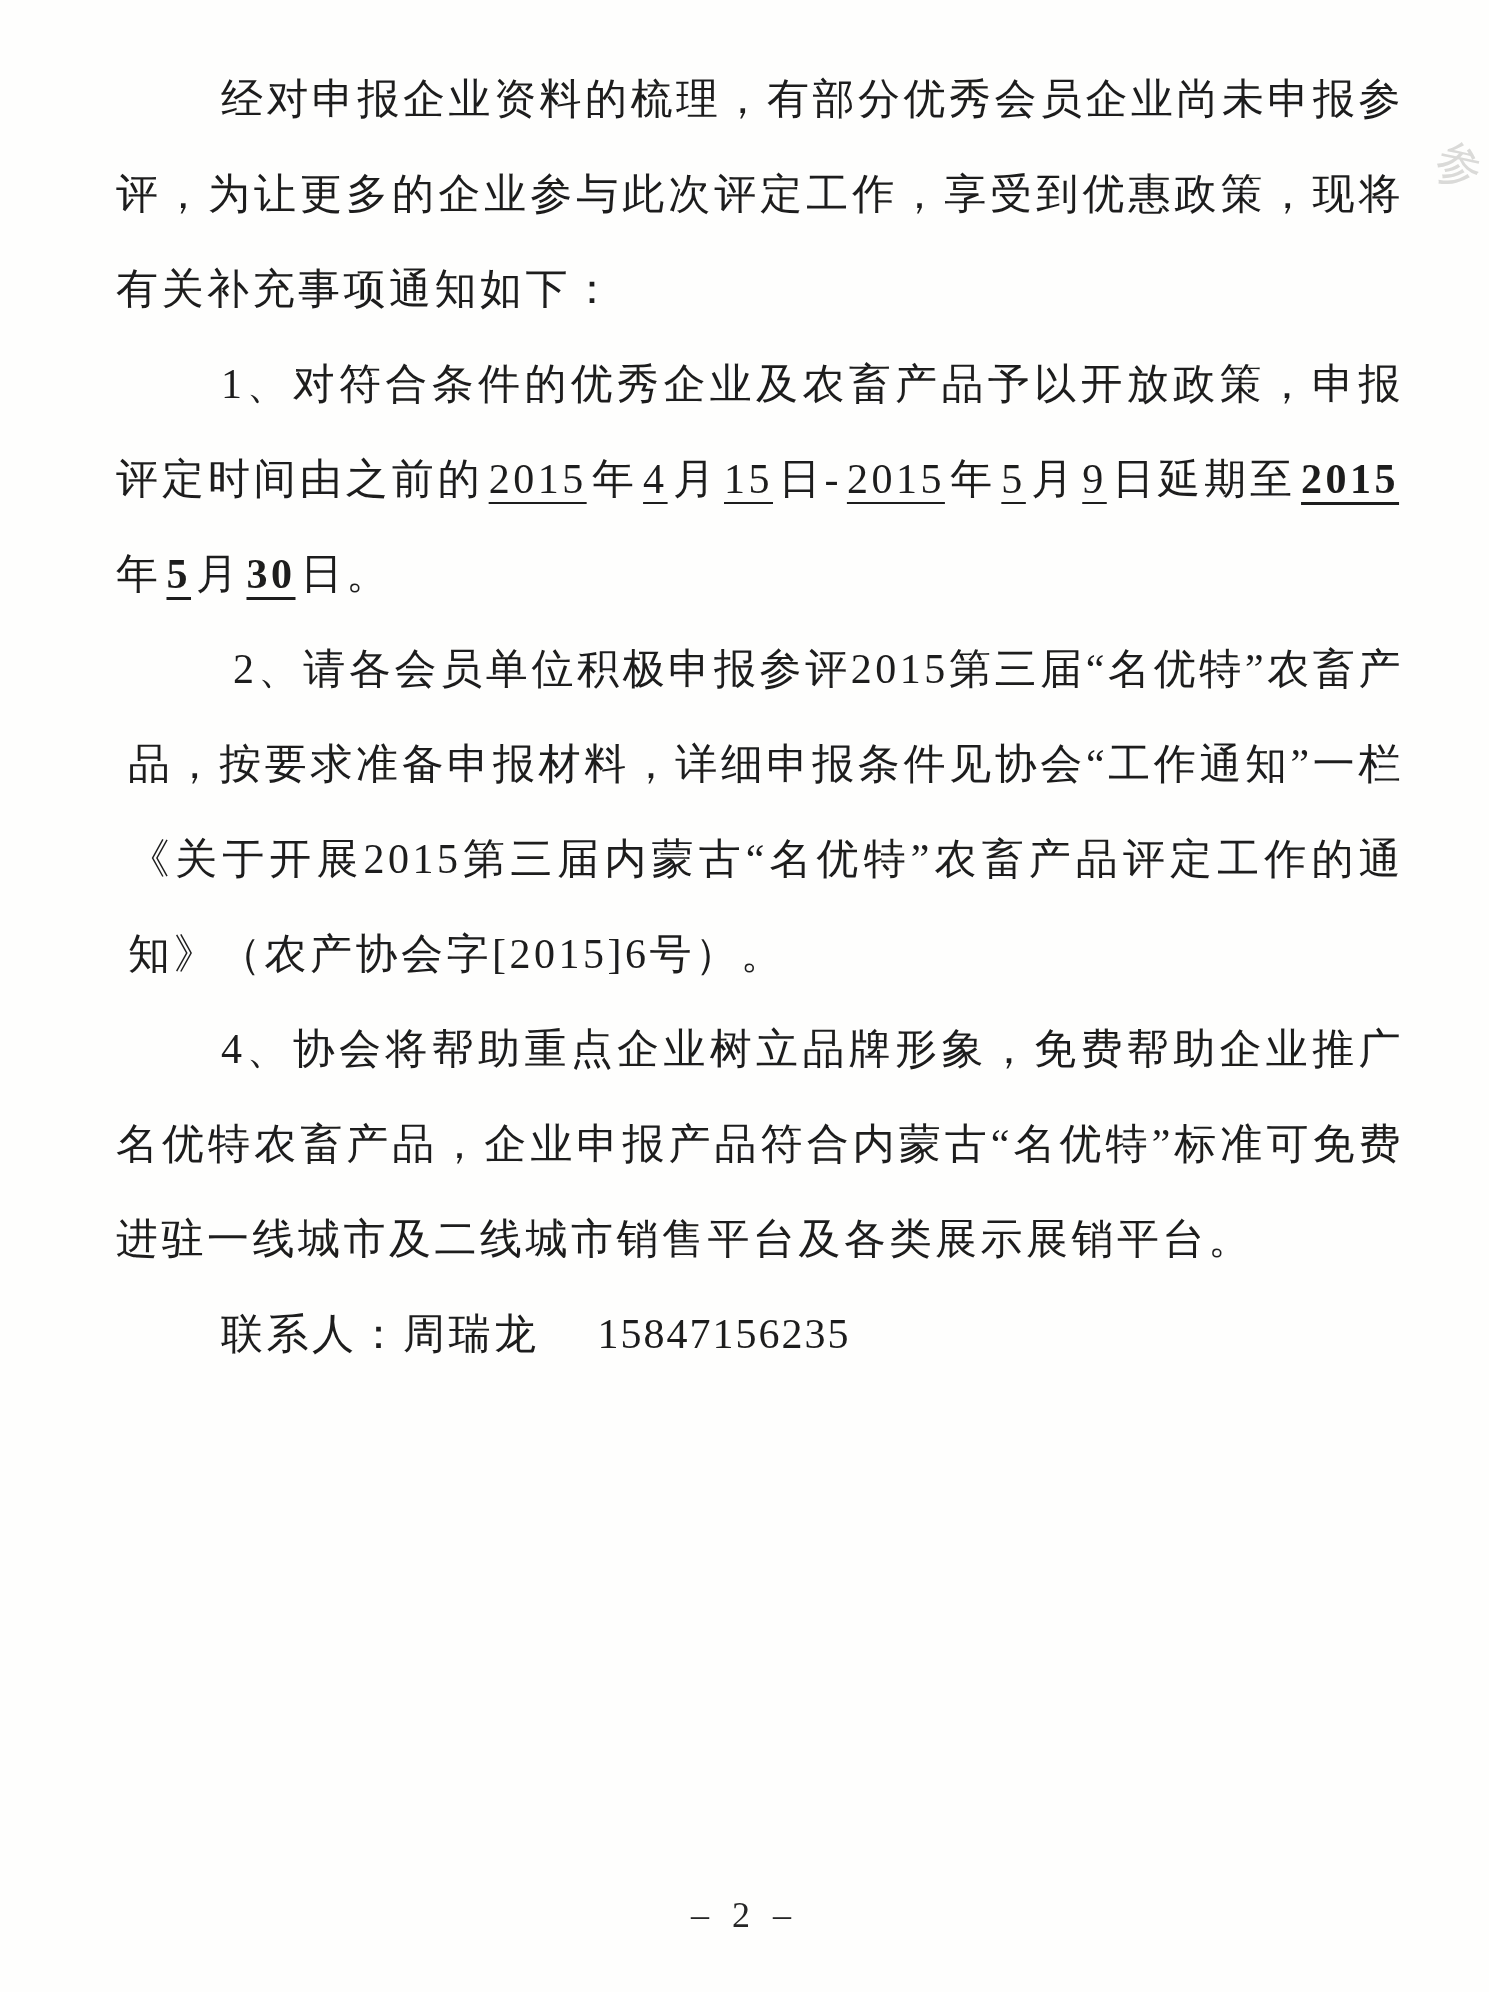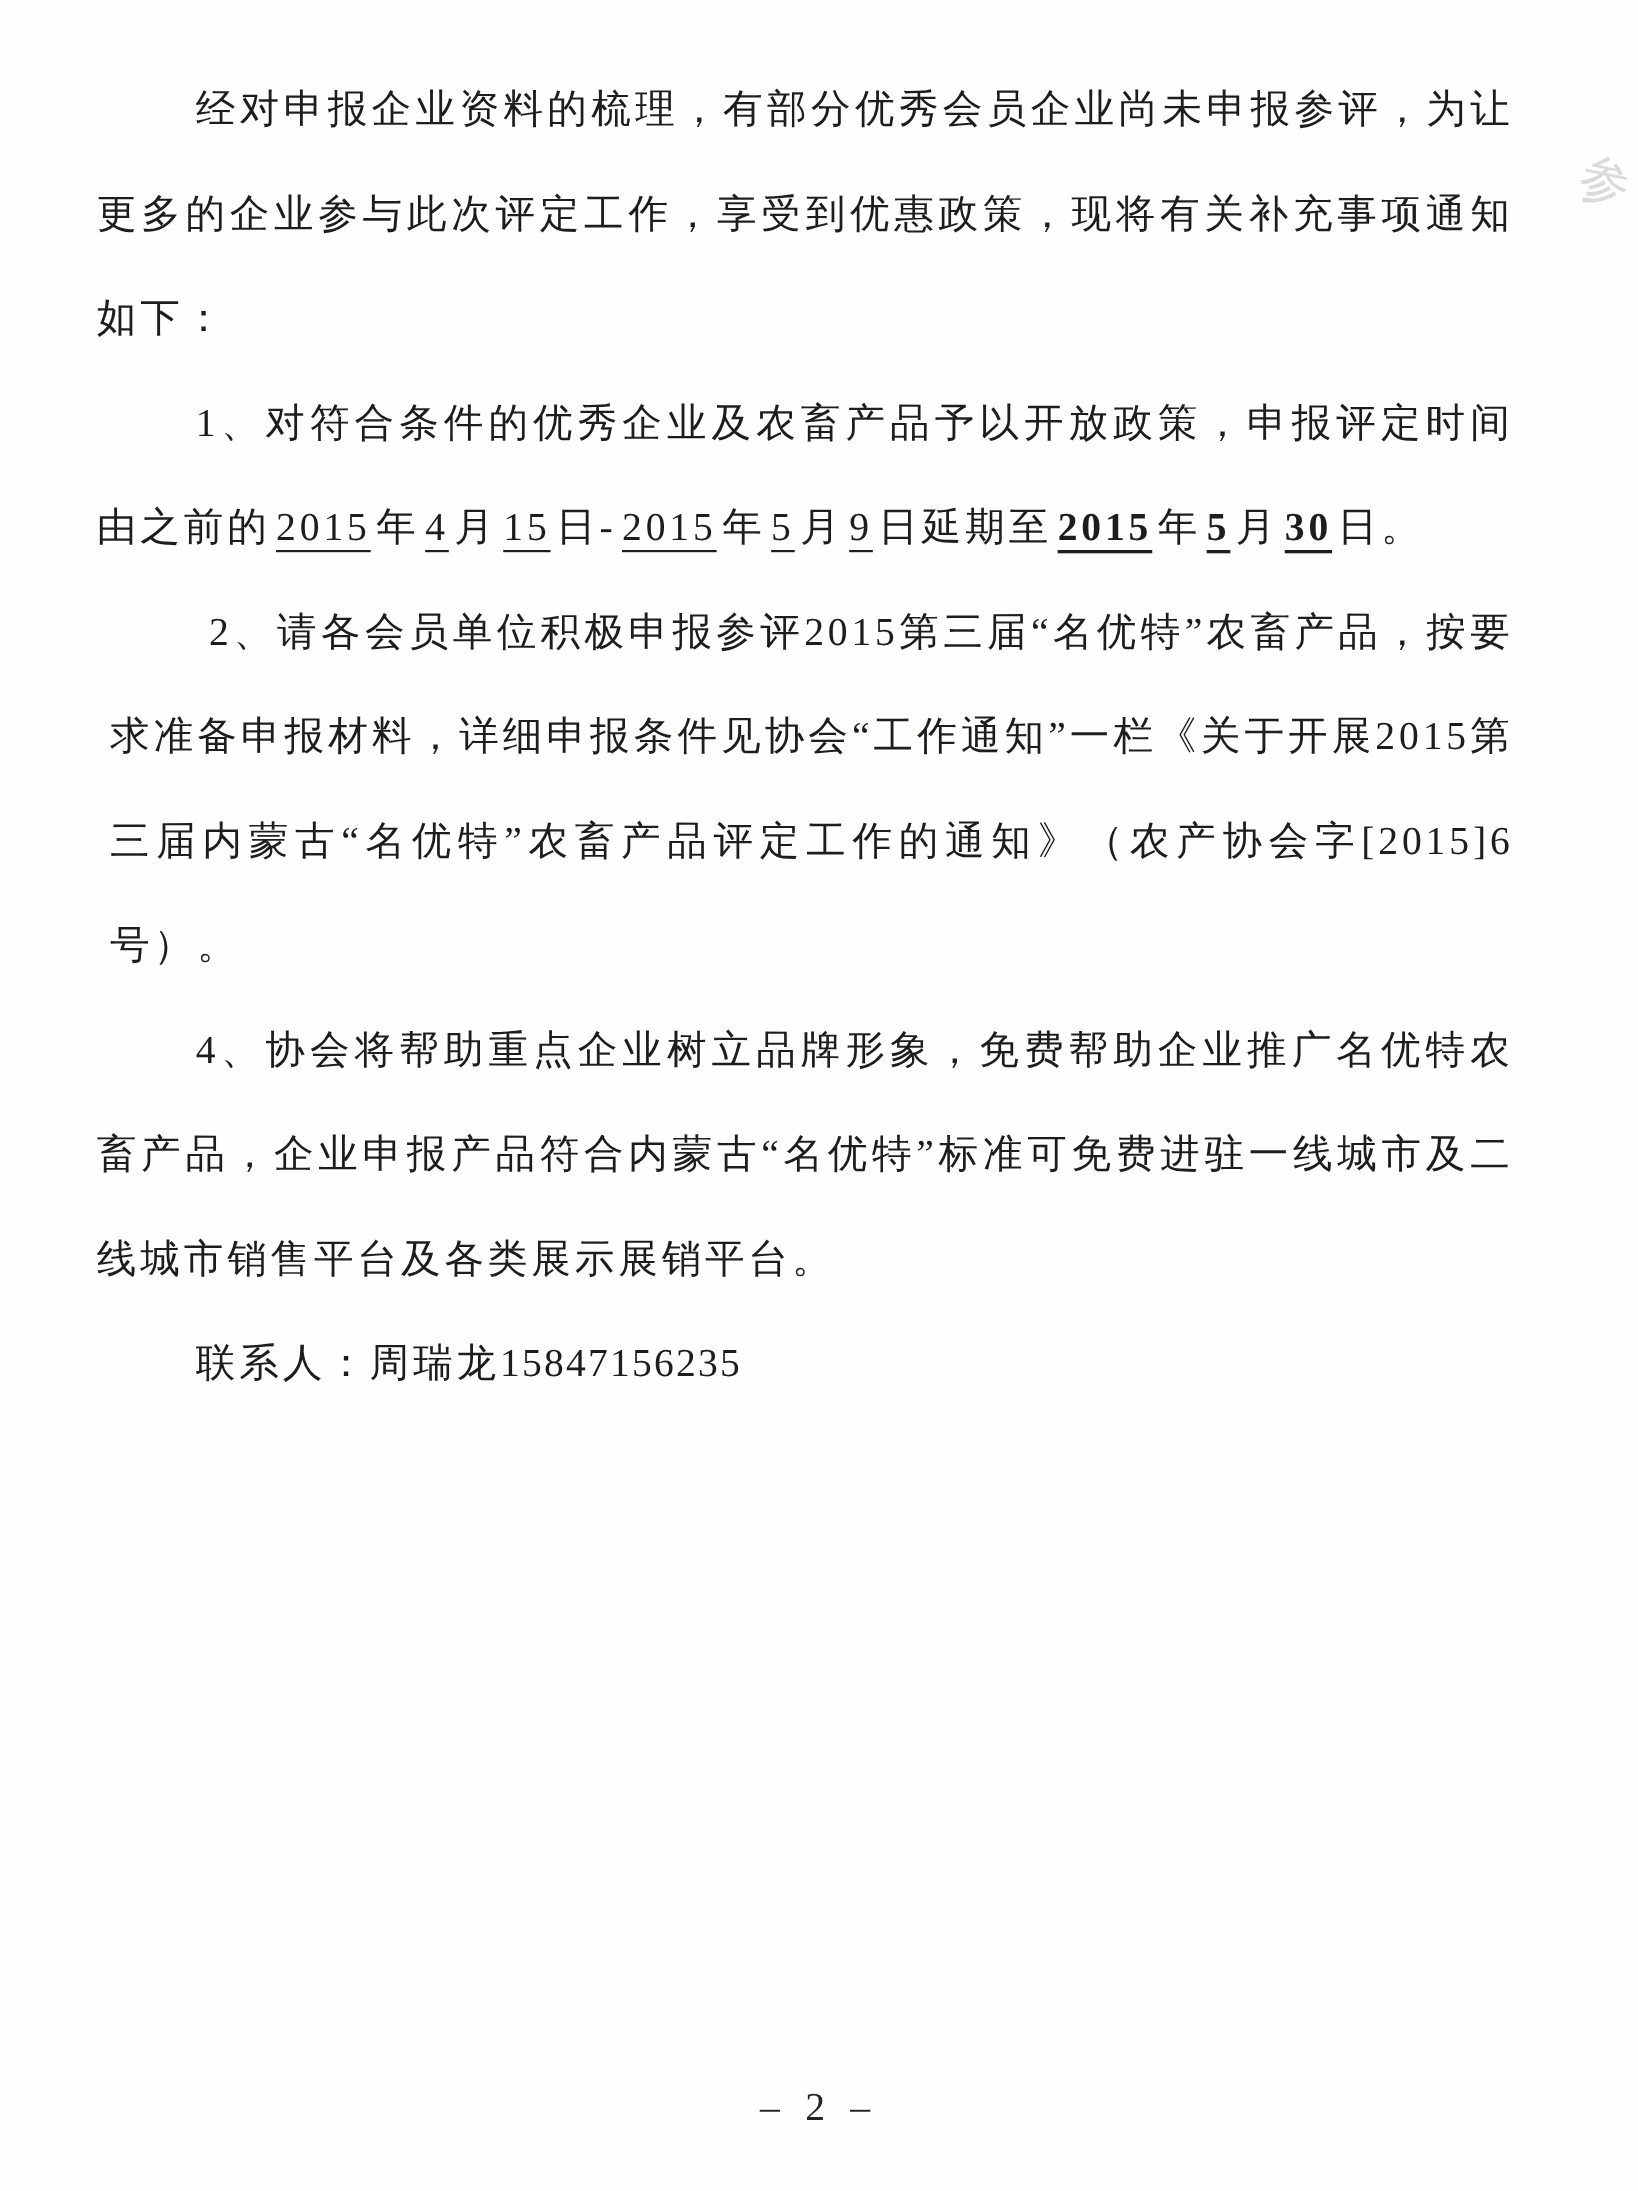--- a/index.html
+++ b/index.html
@@ -6,34 +6,34 @@
   .page {
     position:relative;
     width:1489px; height:1992px;
     background:#fefefd;
     font-family:"Liberation Serif","DejaVu Serif",serif;
     color:#1d1d1d;
     overflow:hidden;
   }
   .content {
     position:absolute;
-    left:88px; top:52px;
+    left:116px; top:52px;
     width:1288px;
-    font-size:36px;
+    font-size:42px;
     line-height:95px;
     letter-spacing:3.5px;
     text-align:justify;
   }
   .content p { margin:0; text-indent:2.5em; }
   .content p.shift { padding-left:12px; }
   .u  { text-decoration:underline; text-underline-offset:9px; text-decoration-thickness:2px; }
   .b  { font-weight:normal; }
   .bu { font-weight:bold; text-decoration:underline; text-underline-offset:9px; text-decoration-thickness:2.5px; }
   .num { margin:0 5px; }
-  .phone { letter-spacing:2px; }
+  .phone { margin-left:58px; letter-spacing:2px; }
   .footer {
     position:absolute;
     left:0; right:0; top:1894px;
     text-align:center;
     font-size:36px;
     letter-spacing:7px;
     color:#262626;
   }
   .ghost {
     position:absolute;

